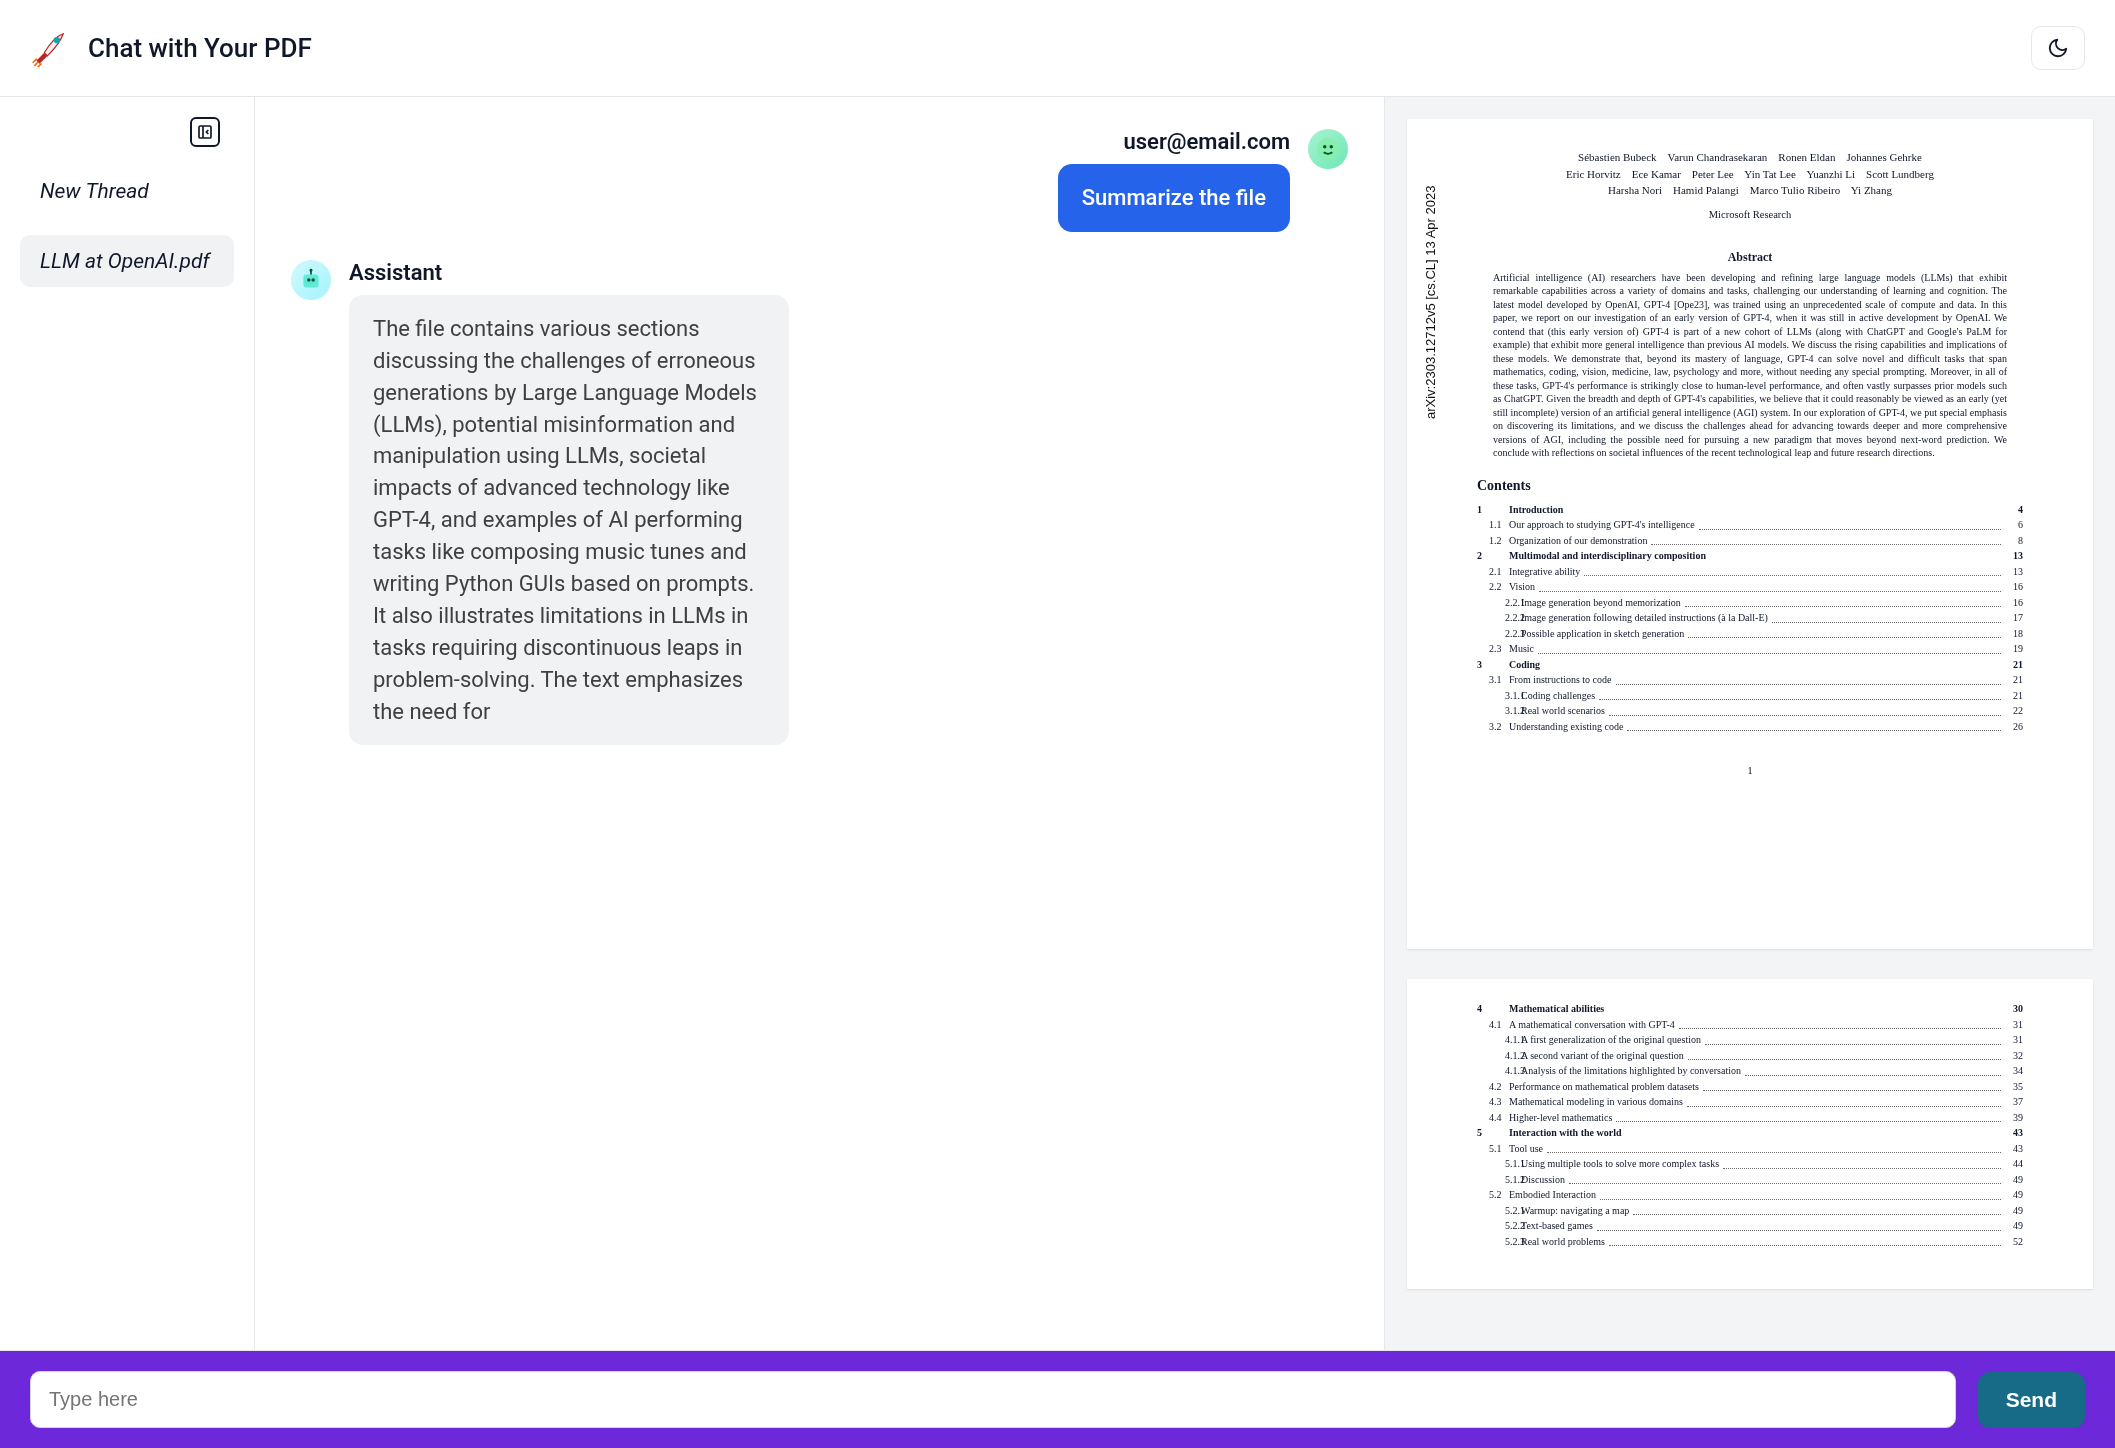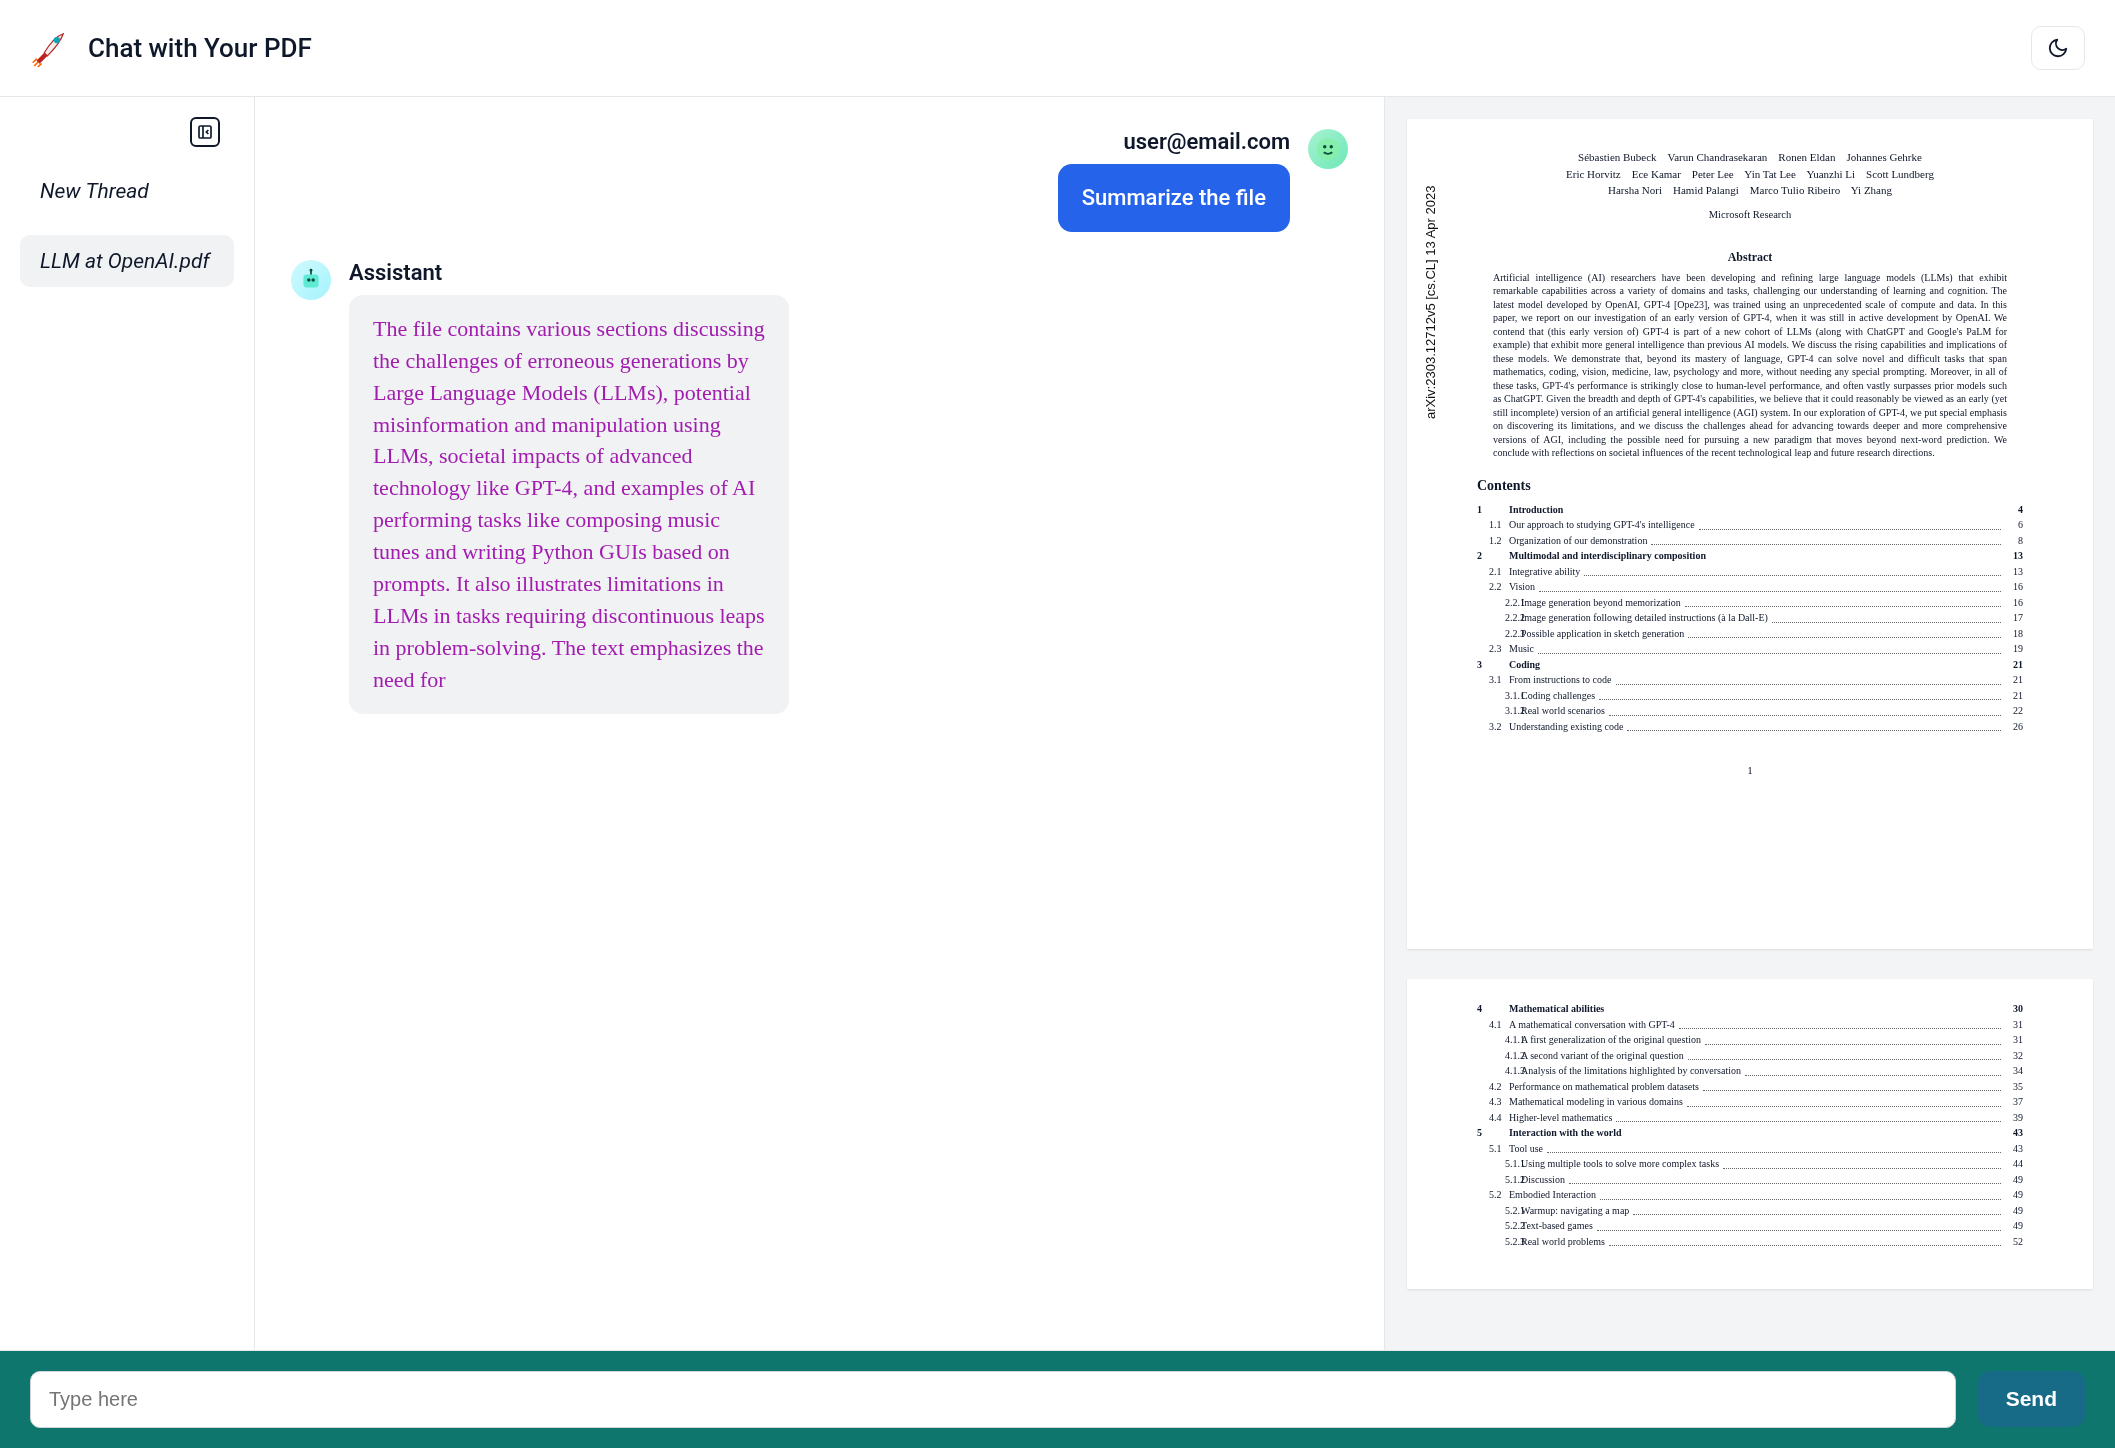--- a/index.html
+++ b/index.html
@@ -63,21 +63,21 @@
 }
 .avatar.user-av { background: linear-gradient(135deg,#a7f3d0,#6ee7b7); }
 .avatar.bot-av  { background: linear-gradient(135deg,#cffafe,#a5f3fc); }
 .msg-body { display:flex; flex-direction: column; gap: 10px; max-width: 480px; }
 .msg-row.user .msg-body { align-items: flex-end; }
 .msg-name { font-size: 22px; font-weight: 600; }
 .bubble {
   padding: 18px 24px; border-radius: 14px; font-size: 22px; line-height: 1.45;
 }
 .bubble.user { background: #2563eb; color: #fff; font-weight: 500; }
-.bubble.bot  { background: #f1f2f4; color: #a21caf; max-width: 440px; font-family: Liberation Serif, serif; }
+.bubble.bot  { background: #f1f2f4; color: #404040; max-width: 440px; }
 
 
 .preview-pane {
   width: 730px; background: #f3f4f6; padding: 22px;
   overflow-y: auto;
 }
 .pdf-page {
   background: #fff; margin-bottom: 30px; padding: 30px 70px 40px 70px;
   font-family: "Times New Roman", Times, serif; font-size: 11px;
   position: relative; box-shadow: 0 1px 2px rgba(0,0,0,.1);
@@ -102,22 +102,22 @@
 .pagenum { text-align:center; margin-top: 30px; font-size: 11px; }
 .arxiv-label {
   position: absolute; left: 16px; top: 300px;
   transform: rotate(-90deg); transform-origin: left top;
   font-size: 13px; font-family: Helvetica, Arial, sans-serif; color: #111;
 }
 .pdf-page2 { min-height: 240px; padding-top: 22px; }
 
 
 .composer {
-  display: flex; align-items: flex-start; gap: 22px;
-  padding: 20px 30px; border-top: 1px solid #e5e7eb; background: #0f766e;
+  display: flex; align-items: center; gap: 22px;
+  padding: 20px 30px; border-top: 1px solid #e5e7eb; background: #6d28d9;
 }
 .composer input {
   flex: 1; border: 1px solid #d1d5db; border-radius: 10px;
   padding: 16px 18px; font-size: 20px; outline: none;
 }
 .send-btn {
   background: #176b87; color: #fff; border: none; border-radius: 12px;
   padding: 16px 28px; font-size: 21px; font-weight: 600; cursor: pointer;
 }
 

